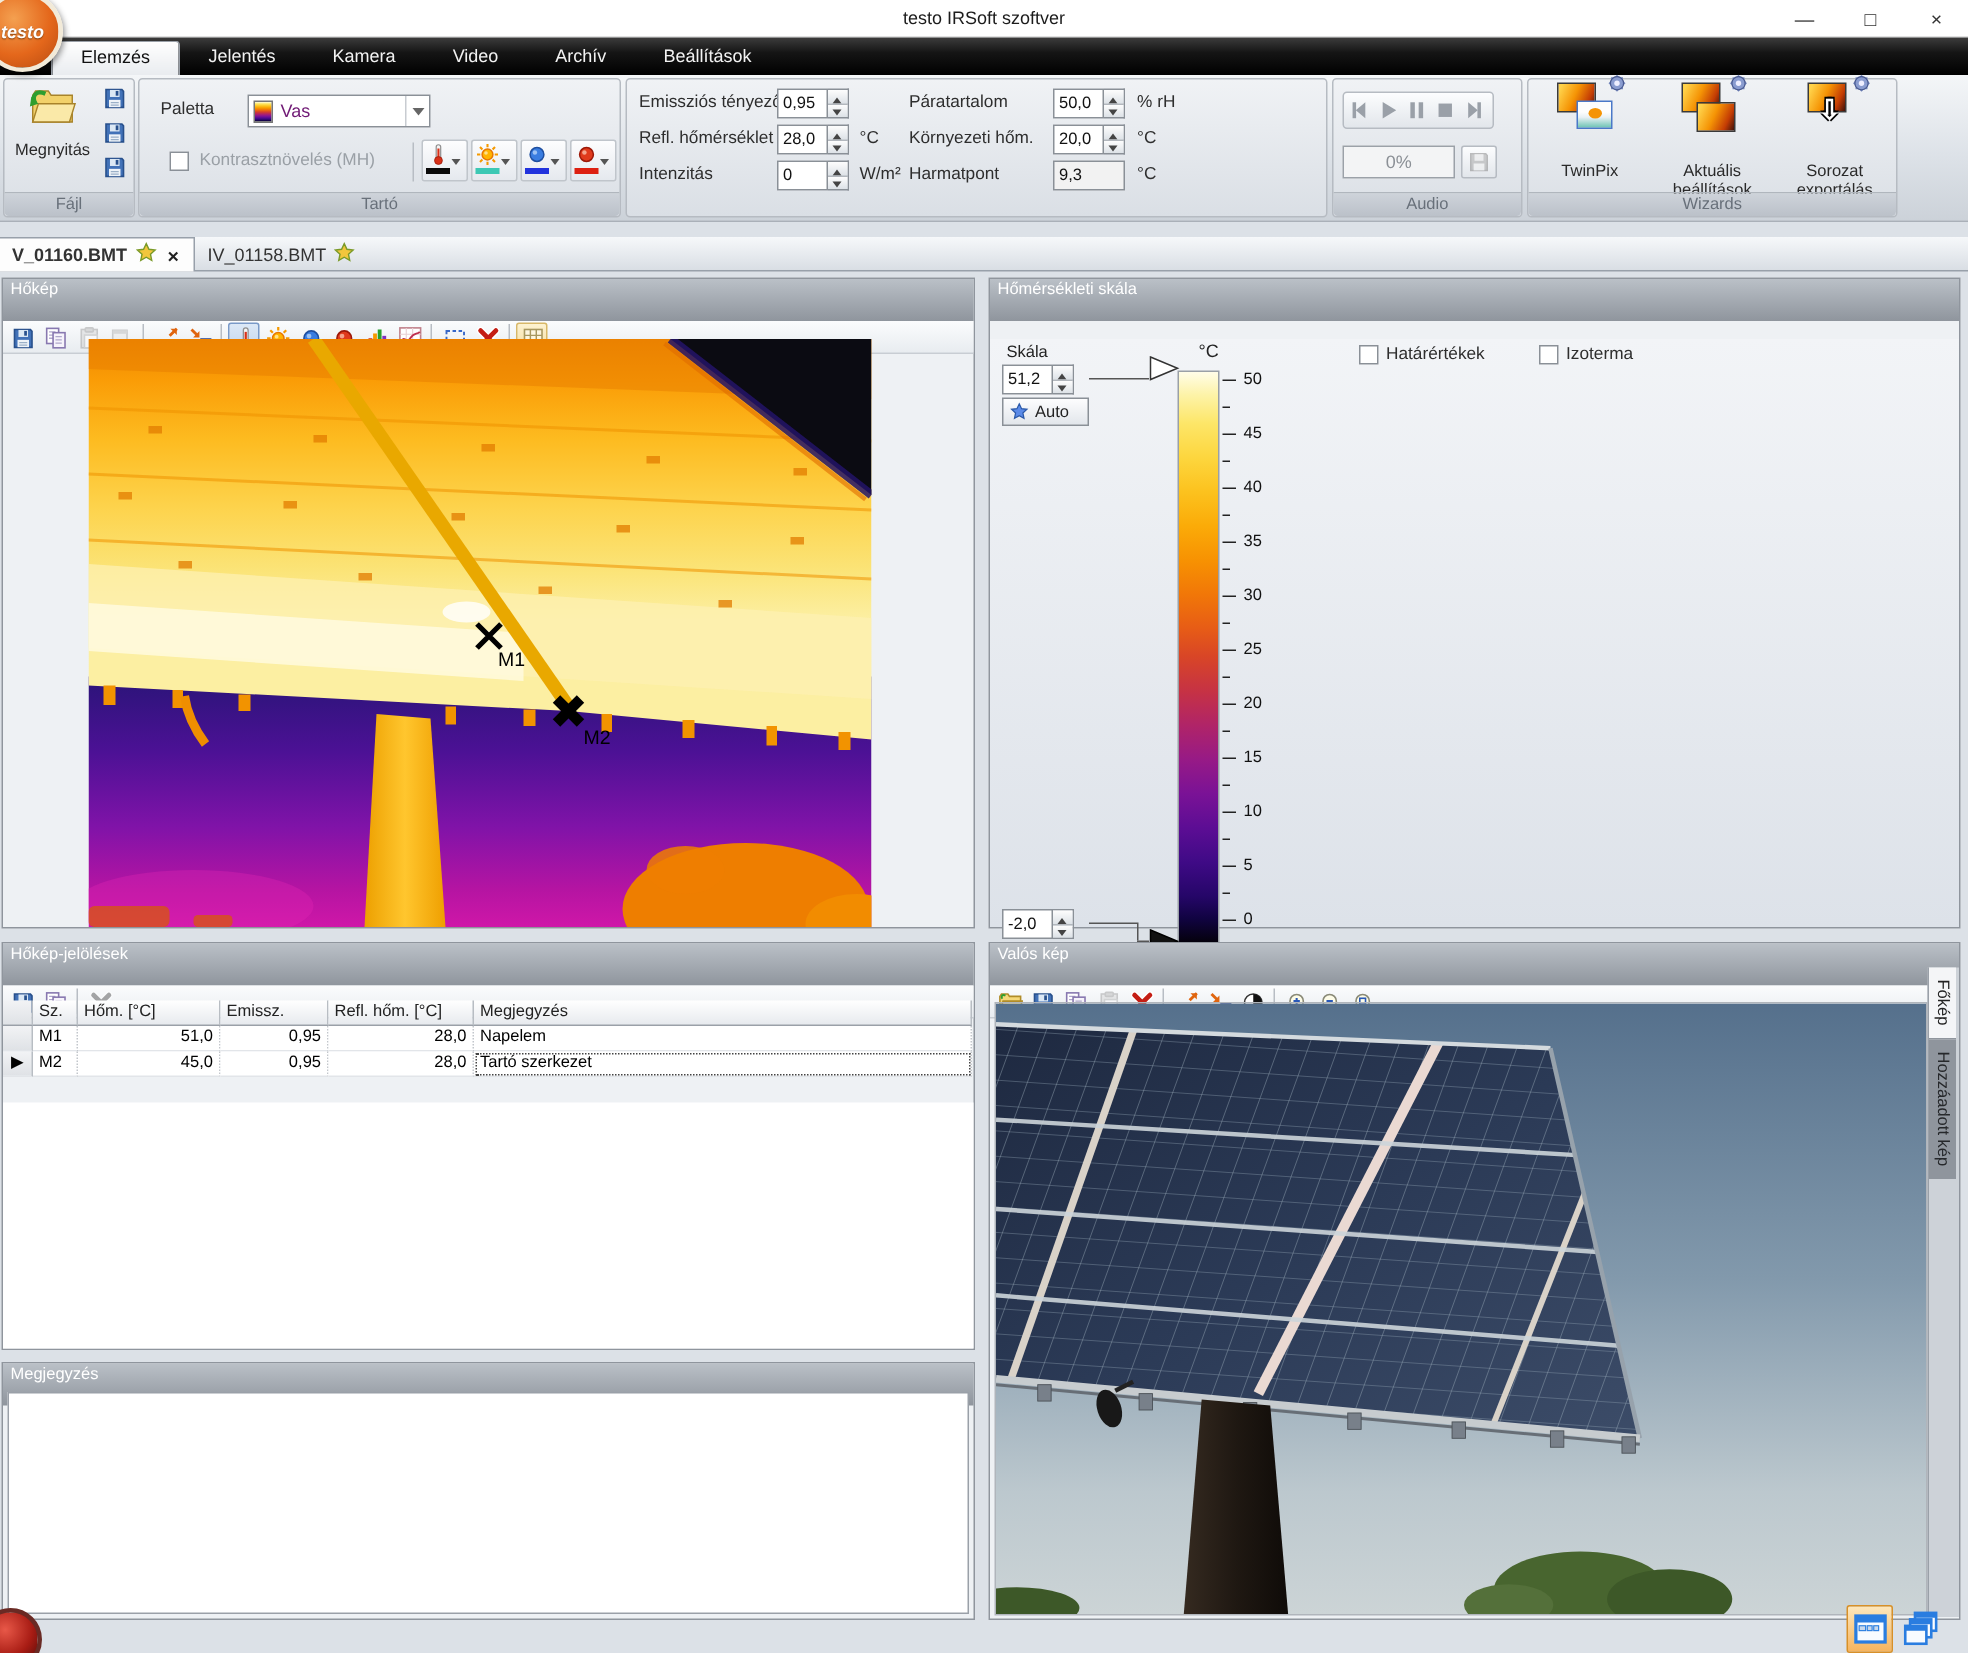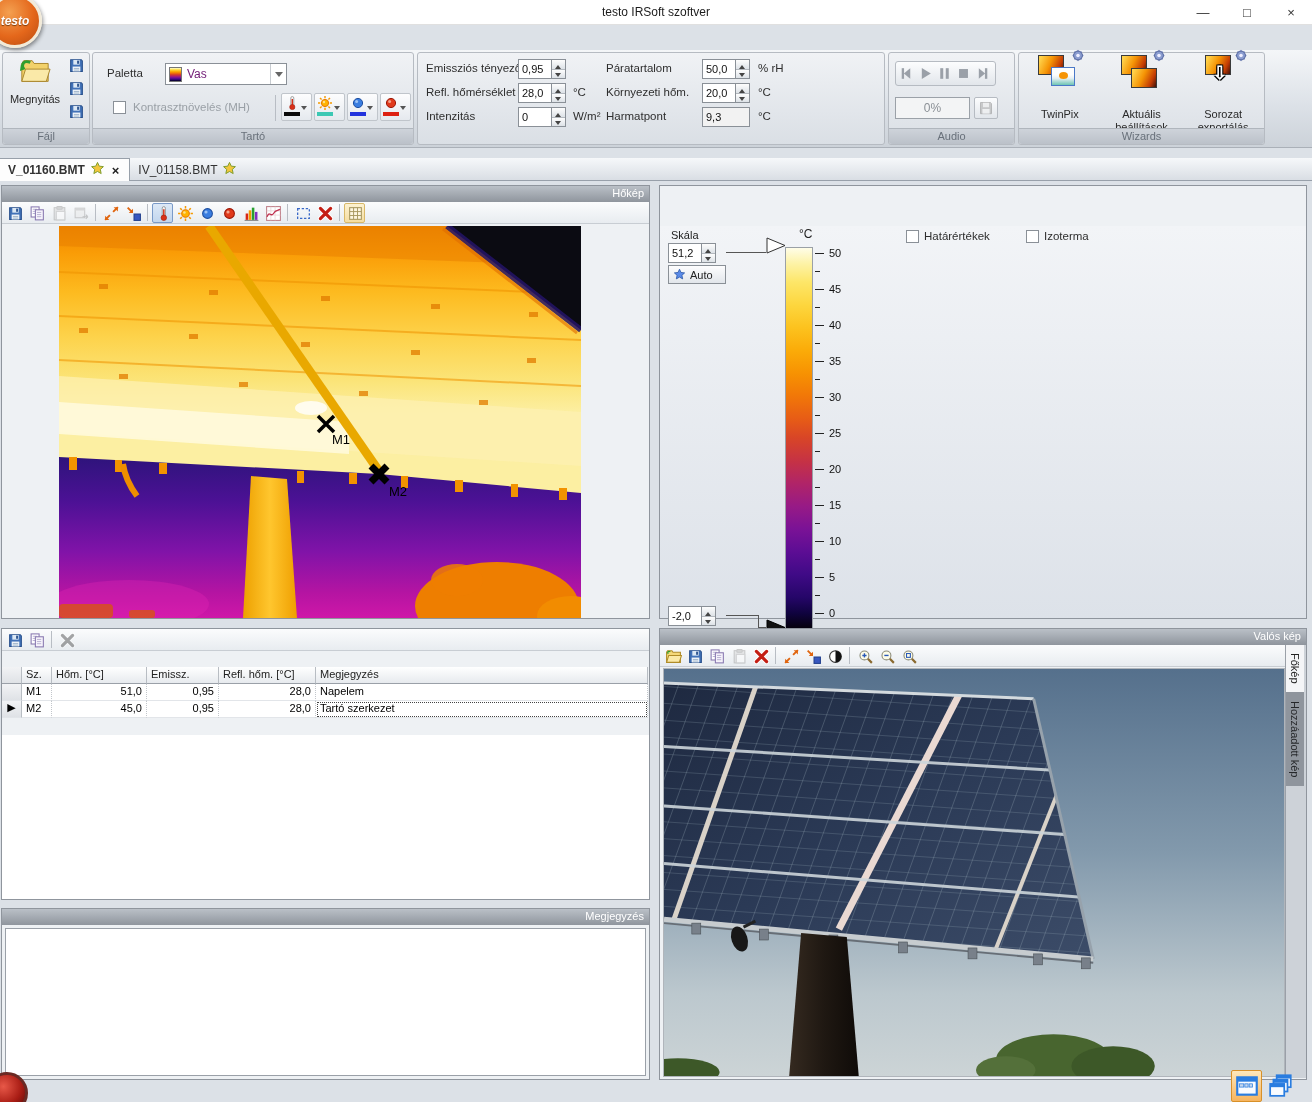--- a/index.html
+++ b/index.html
@@ -83,21 +83,21 @@
 
   
   .doctabs{position:absolute;left:0;top:158px;width:100%;height:23px;background:linear-gradient(#f6f8fa,#d9dee4);border-bottom:1px solid #98a0aa;display:flex;}
   .dtab{height:23px;display:flex;align-items:center;padding:0 8px;font-size:12px;color:#333;gap:5px;}
   .dtab.active{background:#fdfdfd;border-right:1px solid #98a0aa;border-top:1px solid #98a0aa;font-weight:bold;}
   .dtab .tstar svg{width:15px;height:15px;}
   .dtab .tclose{font-size:13px;font-weight:bold;color:#222;padding:0 2px;}
 
   
   .panel{position:absolute;border:1px solid #8f959d;background:#eef1f4;}
-  .panel-title{height:16px;background:linear-gradient(#bac0c7,#8f959d);color:#fff;font-size:11px;line-height:15px;padding:0 5px;text-align:right;}
+  .panel-title{height:28px;background:linear-gradient(#bac0c7,#8f959d);color:#fff;font-size:11px;line-height:15px;padding:0 5px;}
   .ptoolbar{height:22px;background:linear-gradient(#fbfcfd,#e8ecf0);border-bottom:1px solid #c8cdd3;display:flex;align-items:center;padding-left:2px;gap:1px;}
   .tbtn{width:21px;height:20px;padding:1.5px;border:1px solid transparent;border-radius:2px;display:inline-block;}
   .tbtn svg{width:17px;height:17px;display:block;}
   .tbtn.disabled{opacity:.45;filter:grayscale(1);}
   .tbtn.pressed{border-color:#7a9ac8;background:linear-gradient(#dce8f6,#c2d6ee);}
   .tbtn.warm{border-color:#d8b868;background:linear-gradient(#fdf2d0,#f5ddA0);}
   .tsep{width:1px;height:17px;background:#b8bdc4;margin:0 3px;}
 
   #thermal-wrap{position:absolute;left:57px;top:40px;width:522px;height:392px;}
   #thermal-wrap svg.timg{position:absolute;left:0;top:0;width:100%;height:100%;}
@@ -153,20 +153,28 @@
   <div class="titlebar">
     <span class="title">testo IRSoft szoftver</span>
     <span class="winbtn min">—</span>
     <span class="winbtn max">□</span>
     <span class="winbtn cls">×</span>
   </div>
   <div class="logo">
       <span>testo</span>
     </div>
 
+  <div class="menubar" id="menu-tabs">
+      <div class="r-tab active">Elemzés</div>
+      <div class="r-tab">Jelentés</div>
+      <div class="r-tab">Kamera</div>
+      <div class="r-tab">Video</div>
+      <div class="r-tab">Archív</div>
+      <div class="r-tab">Beállítások</div>
+    </div>
 
   <div class="ribbon">
 
     <div class="rgroup g-file">
       <div class="open-btn">
         <span><svg viewBox="0 0 40 34" width="40" height="32">
               <path d="M6 28V9l2-3h9l2 3h15v19z" fill="#f2d16a" stroke="#a8832a"></path>
               <path d="M6 28l4-13h26l-4 13z" fill="#fae9a8" stroke="#a8832a"></path>
               <path d="M15 8C8 5 5 10 8 15" stroke="#2f9e2f" stroke-width="3" fill="none"></path>
               <path d="M4 17l6-2-5-5z" fill="#2f9e2f"></path>
@@ -608,20 +616,21 @@
             <svg viewBox="0 0 22 22">
               <path d="M3 3L19 19M19 3L3 19" stroke="#000" stroke-width="7"></path>
             </svg>
             <span class="mlabel" style="left:10px;top:10px;">M2</span>
           </div>
         </div>
     </div>
   </div>
 
   <div class="panel" style="left:659px;top:185px;width:648px;height:434px;">
+    <div class="panel-title">Hőmérsékleti skála</div>
     <div class="scale-body">
       <span style="position:absolute;left:11px;top:3px;font-size:11px;color:#222;">Skála</span>
       <span style="position:absolute;left:139px;top:1px;font-size:12px;color:#222;">°C</span>
       <div class="spin" style="left:8px;top:17px;">
         <input class="spin-in" value="51,2" style="">
         <span class="spin-ar">
             <i class="up"></i>
             <i class="dn"></i>
           </span>
       </div>
@@ -684,20 +693,21 @@
             <path d="M3 2 L21 9.5 L3 17 Z" fill="#111" stroke="#000"></path>
           </svg></span>
       <span class="cb" style="left:246px;top:4px;"></span>
       <span class="scale-cb-label" style="position:absolute;left:264px;top:4px;">Határértékek</span>
       <span class="cb" style="left:366px;top:4px;"></span>
       <span class="scale-cb-label" style="position:absolute;left:384px;top:4px;">Izoterma</span>
     </div>
   </div>
 
   <div class="panel" style="left:1px;top:628px;width:649px;height:272px;">
+    <div class="panel-title">Hőkép-jelölések</div>
     <div class="ptoolbar" id="markers-toolbar">
         <span class="tbtn">
           <svg viewBox="0 0 16 16">
             <path d="M2.5 2.5h10l1 1.2v10h-11z" fill="#4272b8" stroke="#28508c"></path>
             <rect x="5" y="2.8" width="6" height="4.4" fill="#dce8f4"></rect>
             <rect x="8.6" y="3.4" width="1.7" height="3" fill="#28508c"></rect>
             <rect x="4.4" y="9" width="7.2" height="4.6" fill="#eef3f8"></rect>
             <path d="M5.5 10.8h5M5.5 12.3h5" stroke="#9ab0c8" stroke-width=".8"></path>
           </svg>
         </span>

